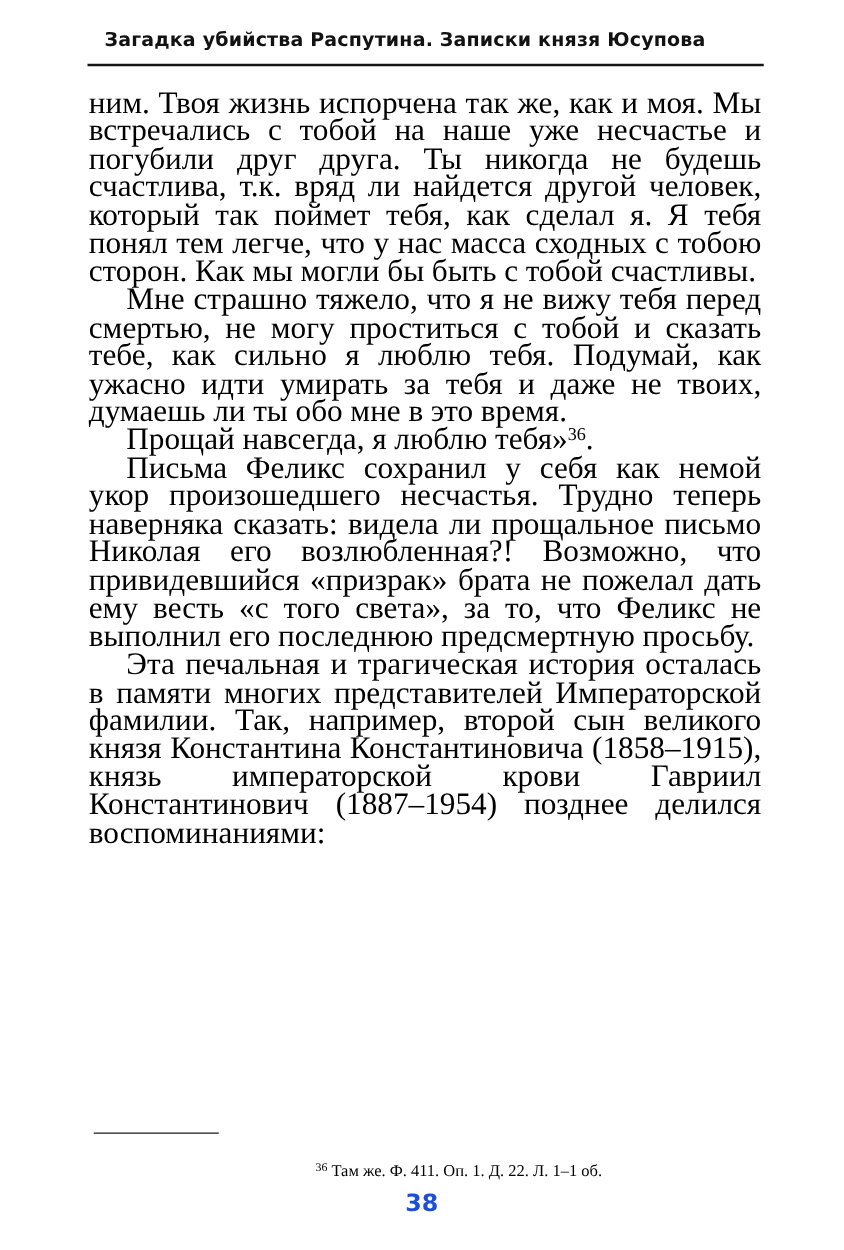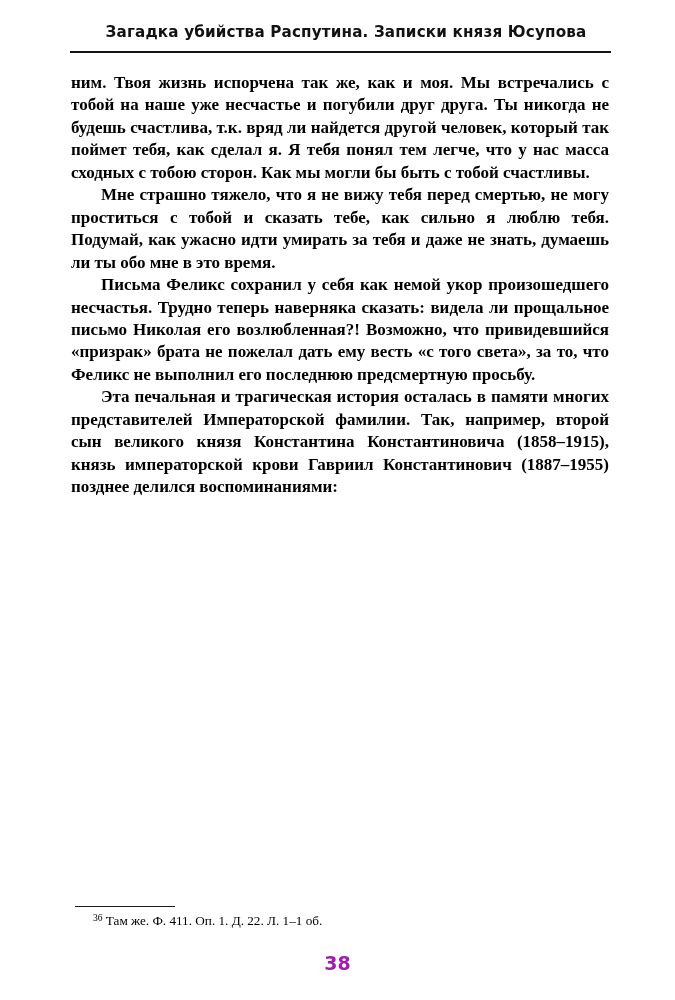--- a/index.html
+++ b/index.html
@@ -16,21 +16,21 @@
     background: #ffffff;
     overflow: hidden;
     font-family: "Liberation Serif", "DejaVu Serif", serif;
     color: #000000;
     -webkit-font-smoothing: none;
   }
 
   
   #running-header {
     position: absolute;
-    left: 76px;
+    left: 54px;
     top: 22px;
     width: 540px;
     text-align: center;
   }
 
   #running-header .header-title {
     display: block;
     font-family: "DejaVu Sans", "Liberation Sans", sans-serif;
     font-weight: bold;
     font-size: 15.2px;
@@ -54,26 +54,25 @@
     position: absolute;
     left: 71px;
     top: 72px;
     width: 538px;
   }
 
   .para {
     margin: 0;
     text-align: justify;
     text-justify: inter-word;
-    font-size: 17px;
+    font-size: 25px;
     line-height: 22.45px;
     text-indent: 30px;
     hyphens: manual;
     word-spacing: -0.1px;
-    font-weight: bold;
   }
 
   .para.no-indent {
     text-indent: 0;
   }
 
   .para sup {
     font-size: 0.58em;
     vertical-align: 0.5em;
     line-height: 0;
@@ -90,67 +89,68 @@
   }
 
   #footnote {
     position: absolute;
     left: 71px;
     top: 912px;
     width: 538px;
     font-size: 13.2px;
     line-height: 17px;
     text-indent: 22px;
-    margin: 0;
-    text-align: left;
+    margin: 16px;
+    text-align: center;
   }
 
   #footnote sup {
     font-size: 0.72em;
     vertical-align: 0.45em;
     line-height: 0;
   }
 
   
   #page-number {
     position: absolute;
     left: 0;
     top: 952px;
     width: 675px;
     text-align: center;
     font-family: "DejaVu Sans", "Liberation Sans", sans-serif;
     font-weight: bold;
     font-size: 19px;
-    color: #a21caf;
+    color: #1d4ed8;
   }
 </style>
 </head>
 <body>
 
 <div id="page">
 
   <div id="running-header">
     <span class="header-title">Загадка убийства Распутина. Записки князя Юсупова</span>
   </div>
   <div id="header-rule"></div>
 
   <div id="body-column">
 
     <p class="para no-indent">ним. Твоя жизнь испорчена так же, как и моя. Мы встречались с тобой на наше уже несчастье и погубили друг друга. Ты никогда не будешь счастлива, т.к. вряд ли найдется другой человек, который так поймет тебя, как сделал я. Я тебя понял тем легче, что у нас масса сходных с тобою сторон. Как мы могли бы быть с тобой счастливы.</p>
 
 
-    <p class="para">Мне страшно тяжело, что я не вижу тебя перед смертью, не могу проститься с тобой и сказать тебе, как сильно я люблю тебя. Подумай, как ужасно идти умирать за тебя и даже не знать, думаешь ли ты обо мне в это время.</p>
+    <p class="para">Мне страшно тяжело, что я не вижу тебя перед смертью, не могу проститься с тобой и сказать тебе, как сильно я люблю тебя. Подумай, как ужасно идти умирать за тебя и даже не твоих, думаешь ли ты обо мне в это время.</p>
 
 
 
 
+    <p class="para"><span>Прощай навсегда, я люблю тебя»</span><sup>36</sup><span>.</span></p>
 
     <p class="para">Письма Феликс сохранил у себя как немой укор произошедшего несчастья. Трудно теперь наверняка сказать: видела ли прощальное письмо Николая его возлюбленная?! Возможно, что привидевшийся «призрак» брата не пожелал дать ему весть «с того света», за то, что Феликс не выполнил его последнюю предсмертную просьбу.</p>
 
-    <p class="para">Эта печальная и трагическая история осталась в памяти многих представителей Императорской фамилии. Так, например, второй сын великого князя Константина Константиновича (1858–1915), князь императорской крови Гавриил Константинович (1887–1955) позднее делился воспоминаниями:</p>
+    <p class="para">Эта печальная и трагическая история осталась в памяти многих представителей Императорской фамилии. Так, например, второй сын великого князя Константина Константиновича (1858–1915), князь императорской крови Гавриил Константинович (1887–1954) позднее делился воспоминаниями:</p>
 
   </div>
 
   <div id="footnote-rule"></div>
   <p id="footnote"><sup>36</sup> <span>Там же. Ф. 411. Оп. 1. Д. 22. Л. 1–1 об.</span></p>
 
   <div id="page-number">38</div>
 
 </div>
 

